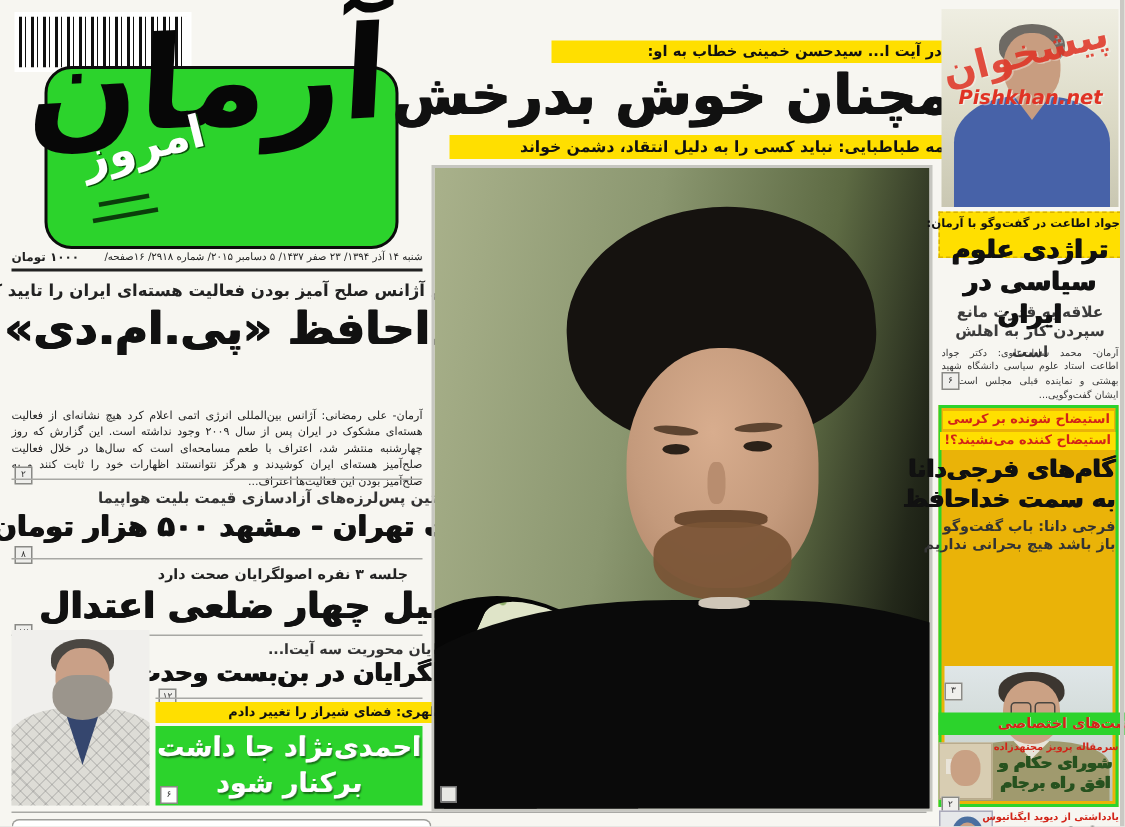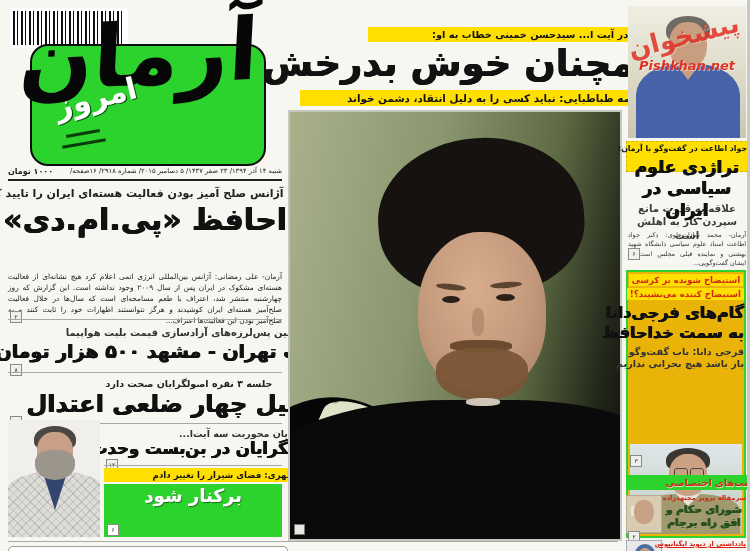--- a/index.html
+++ b/index.html
@@ -159,21 +159,21 @@
   .it1-head{position:absolute;left:7px;top:4px;width:20px;height:24px;background:#c9a184;border-radius:46%;}
   .it1-hairside{position:absolute;left:4px;top:10px;width:26px;height:10px;background:transparent;
     border-left:4px solid #e8e3d8;border-right:4px solid #e8e3d8;}
   .it1-byline{position:absolute;right:0;top:1px;width:82px;font-size:6.6px;color:#d22418;font-weight:bold;text-align:center;}
   .it1-title{position:absolute;right:0;top:10px;width:84px;font-size:10.6px;color:#27521f;line-height:1.25;text-align:center;}
 
   .r-item2{left:626px;top:537px;width:120px;height:14px;overflow:hidden;}
   .it2-photo{position:absolute;left:0;top:3px;width:34px;height:24px;background:#e6e8ea;border:1px solid #aab;overflow:hidden;}
   .it2-scarf{position:absolute;left:8px;top:3px;width:20px;height:20px;background:#4a6fa0;border-radius:50% 50% 40% 40%;}
   .it2-face{position:absolute;left:12px;top:7px;width:12px;height:13px;background:#caa084;border-radius:46%;}
-  .it2-byline{position:absolute;right:0;top:3px;width:82px;font-size:6.6px;color:#d22418;font-weight:bold;text-align:left;text-decoration:underline;}
+  .it2-byline{position:absolute;right:0;top:3px;width:82px;font-size:6.6px;color:#d22418;font-weight:bold;text-align:left;}
   .it2-title{position:absolute;right:0;top:12px;width:84px;font-size:10.6px;color:#222;text-align:center;}
 
   .edge{left:747px;top:0;width:3px;height:551px;background:#c9c9c4;}
 </style>
 </head>
 <body>
 
 <div class="page">
 
   <div class="abs barcode"></div>
@@ -214,20 +214,21 @@
   <div class="abs motahari">
     <div class="mot-jacket"></div>
     <div class="mot-shirt"></div>
     <div class="mot-hair"></div>
     <div class="mot-face"></div>
     <div class="mot-beard"></div>
   </div>
 
   <div class="abs ctr s5-kicker nowrap">علی مطهری: فضای شیراز را تغییر دادم</div>
   <div class="abs s5-box">
+    <div class="s5-line" style="margin-top:3px;">احمدی‌نژاد جا داشت</div>
     <div class="s5-line">برکنار شود</div>
   </div>
   <div class="abs pagebox s5-page">۶</div>
 
   <div class="abs rule bottom-rule"></div>
   <div class="abs bottom-box"></div>
 
   <div class="abs ctr c-kicker1 nowrap">مادر آیت ا... سیدحسن خمینی خطاب به او:</div>
   <div class="abs ctr heavy c-headline nowrap">همچنان خوش بدرخش</div>
   <div class="abs ctr c-kicker2 nowrap">فاطمه طباطبایی: نباید کسی را به دلیل انتقاد، دشمن خواند</div>

